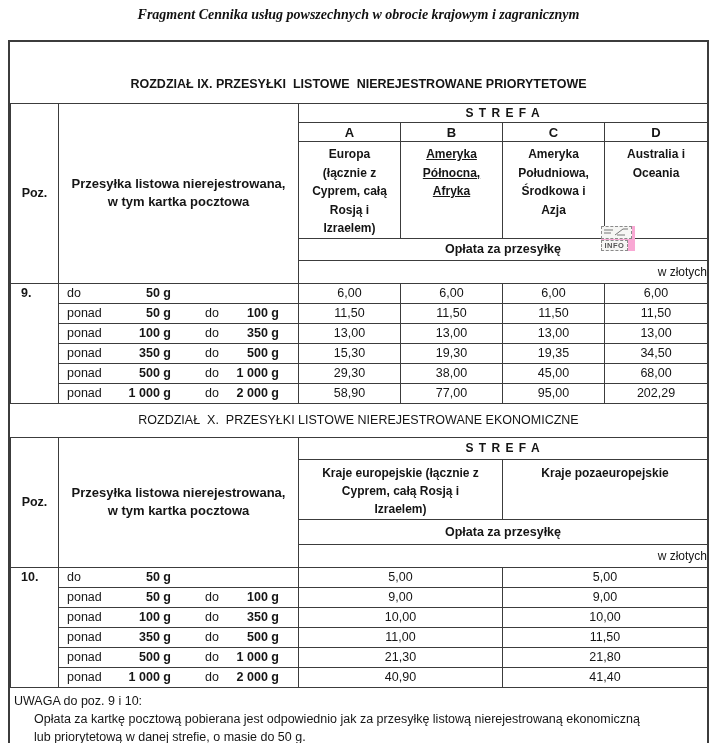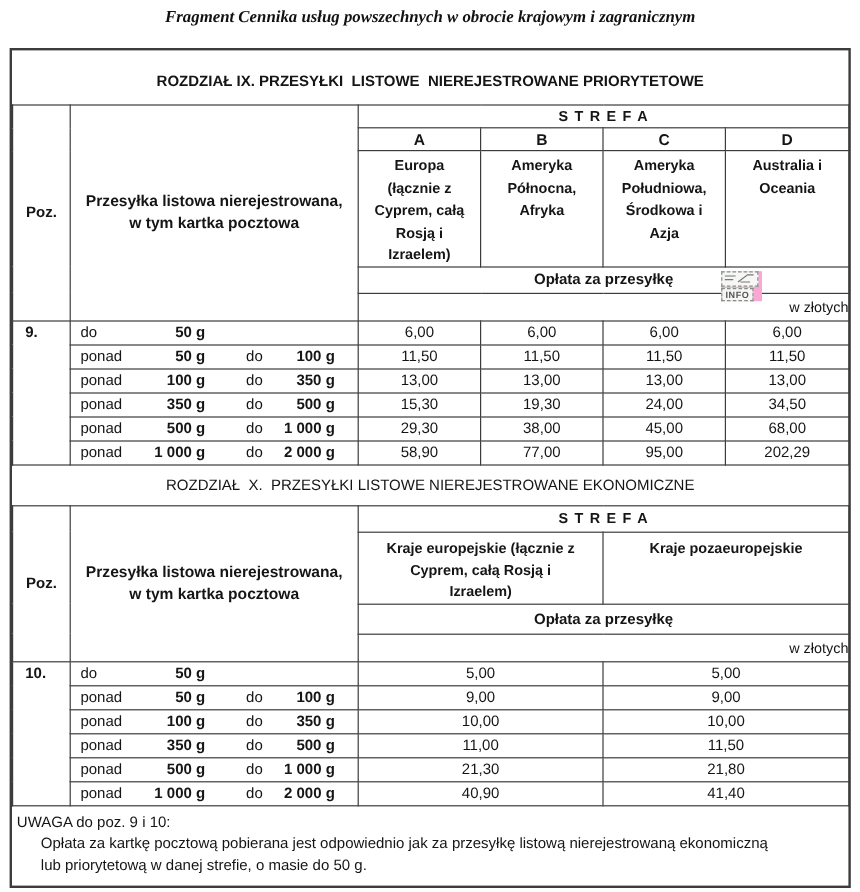--- a/index.html
+++ b/index.html
@@ -24,37 +24,37 @@
   }
   .outer {
     position: absolute;
     left: 8px; top: 40px;
     width: 701px;
     border: 2px solid #3c3c3c;
     background: #fff;
   }
   .band-main { padding: 11px 0 12px 0; text-align: center; }
   .part-title { font-size: 15.5px; font-weight: bold; white-space: pre-wrap; }
-  .chapter-title { margin-top: 8px; font-size: 12.5px; font-weight: bold; white-space: pre-wrap; }
+  .chapter-title { margin-top: 24px; font-size: 12.5px; font-weight: bold; white-space: pre-wrap; }
   .band2 {
     height: 33px;
     display: flex; align-items: center; justify-content: center;
     font-size: 12.5px; font-weight: normal;
     white-space: pre-wrap;
     text-align: center;
   }
   table { border-collapse: collapse; width: 697px; table-layout: fixed; }
   td { border: 1px solid #3c3c3c; padding: 0; vertical-align: middle; font-size: 12.5px; }
   .h { font-weight: bold; text-align: center; }
   .strefa { height: 19px; letter-spacing: 1px; font-size: 12px; }
   .zcode { height: 19px; font-size: 13px; }
   .zdesc-row td { height: 93px; vertical-align: top; }
   .zd { margin: 3px auto 0 auto; font-weight: bold; font-size: 12px; line-height: 1.55; text-align: center; }
   .zd-a { max-width: 86px; }
-  .zd-b { max-width: 72px; }
+  .zd-b { max-width: 72px; text-decoration: underline; }
   .zd-c { max-width: 84px; }
   .zd-d { max-width: 64px; }
   .zd-k1 { max-width: 172px; line-height: 1.5; margin-top: 4px; }
   .zd-k2 { max-width: 190px; line-height: 1.5; margin-top: 4px; }
   .fee { height: 22px; font-size: 12.5px; }
   .cur { height: 23px; text-align: right; font-size: 12px; }
   .poz-h { text-align: center; font-weight: bold; font-size: 12.5px; }
   .desc-h { text-align: center; }
   .desc-inner { max-width: 218px; margin: 0 auto; font-weight: bold; font-size: 13px; line-height: 1.45; text-align: center; }
   .poz-num { vertical-align: top; text-align: left; padding: 2px 0 0 10px; font-weight: bold; font-size: 12.5px; }
@@ -189,21 +189,21 @@
           <td>
               <div class="rg">
             <span class="w1">ponad</span>
             <span class="g1">350 g</span>
             <span class="w2">do</span>
             <span class="g2">500 g</span>
           </div>
             </td>
           <td class="price">15,30</td>
           <td class="price">19,30</td>
-          <td class="price">24,00</td>
+          <td class="price">19,35</td>
           <td class="price">34,50</td>
         </tr>
         <tr class="data-row">
           <td>
               <div class="rg">
             <span class="w1">ponad</span>
             <span class="g1">500 g</span>
             <span class="w2">do</span>
             <span class="g2">1 000 g</span>
           </div>

